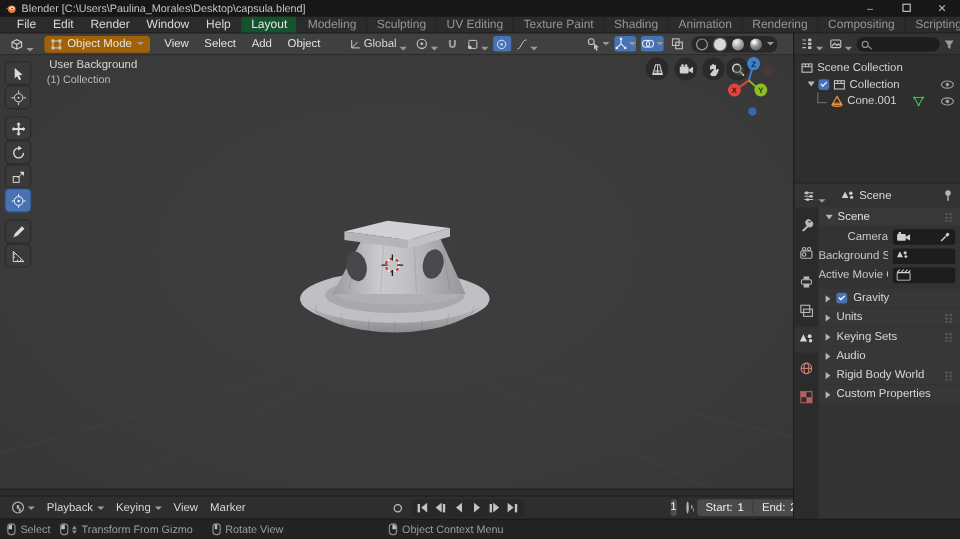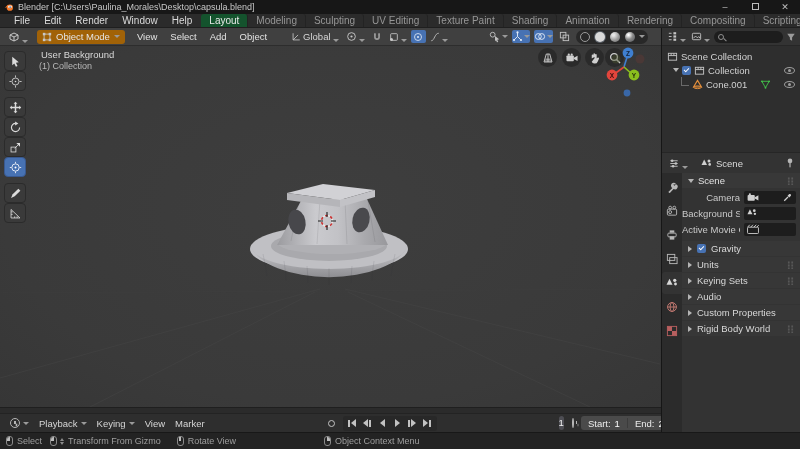--- a/index.html
+++ b/index.html
@@ -670,26 +670,26 @@
             <i class="tr-r"></i>
             <span>Keying Sets</span>
             <span class="grip"></span>
           </div>
           <div class="cp">
             <i class="tr-r"></i>
             <span>Audio</span>
           </div>
           <div class="cp">
             <i class="tr-r"></i>
-            <span>Custom Properties</span>
+            <span>Rigid Body World</span>
+            <span class="grip"></span>
           </div>
           <div class="cp">
             <i class="tr-r"></i>
-            <span>Rigid Body World</span>
-            <span class="grip"></span>
+            <span>Custom Properties</span>
           </div>
         </div>
       </div>
     </div>
   </div>
 
   <div class="statusbar">
     <span class="hint">
       <span class="mouse lmb">
           <i></i>

